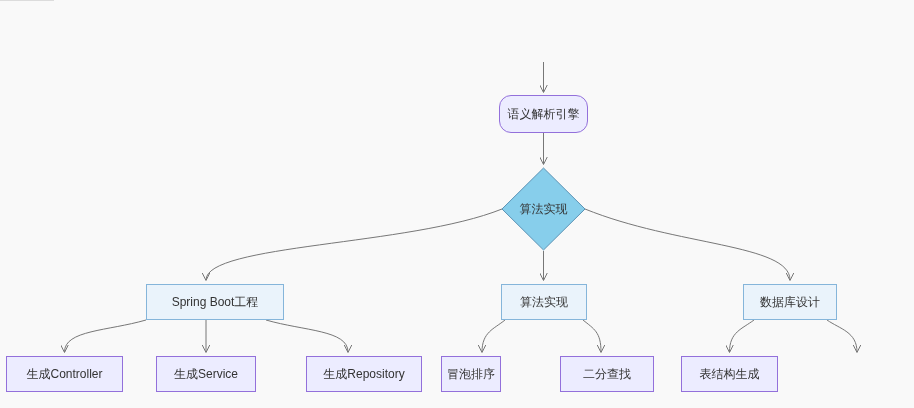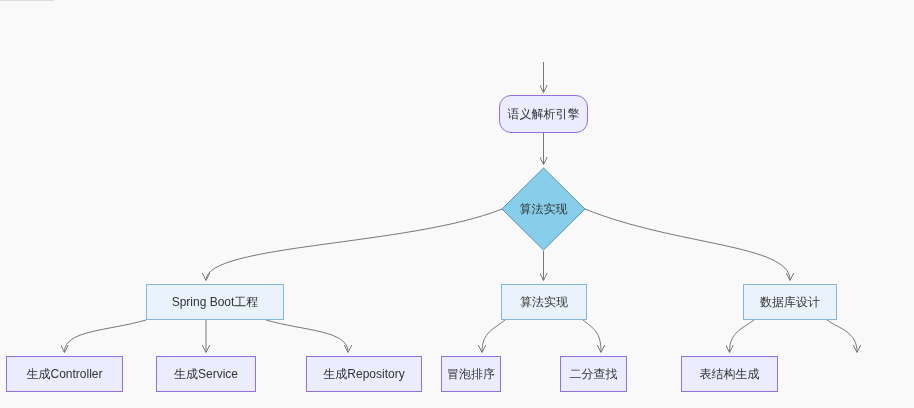--- a/index.html
+++ b/index.html
@@ -28,21 +28,21 @@
   .n-req        { left:490px; top:23px;  width:107px; height:39px; }
   .n-parser     { left:499px; top:95px;  width:89px;  height:38px; }
   .n-matrix     { left:501px; top:167px; width:85px;  height:84px; }
   .n-springboot { left:146px; top:284px; width:138px; height:36px; }
   .n-algo       { left:501px; top:284px; width:86px;  height:36px;justify-content:center; }
   .n-db         { left:743px; top:284px; width:94px;  height:36px; }
   .n-controller { left:6px;   top:356px; width:117px; height:36px; }
   .n-service    { left:156px; top:356px; width:100px; height:36px; }
   .n-repo       { left:306px; top:356px; width:116px; height:36px; }
   .n-bubble     { left:441px; top:356px; width:60px;  height:36px; }
-  .n-binary     { left:560px; top:356px; width:67px;  height:36px; }
+  .n-binary     { left:560px; top:356px; width:94px;  height:36px; }
   .n-table      { left:681px; top:356px; width:97px;  height:36px; }
   .n-index      { left:812px; top:356px; width:90px;  height:36px; }
 
   .artifact-line { position:absolute; left:0; top:0; width:54px; height:1px; background:#dcdcdc; }
 </style>
 </head>
 <body>
 
 <div class="stage">
 

